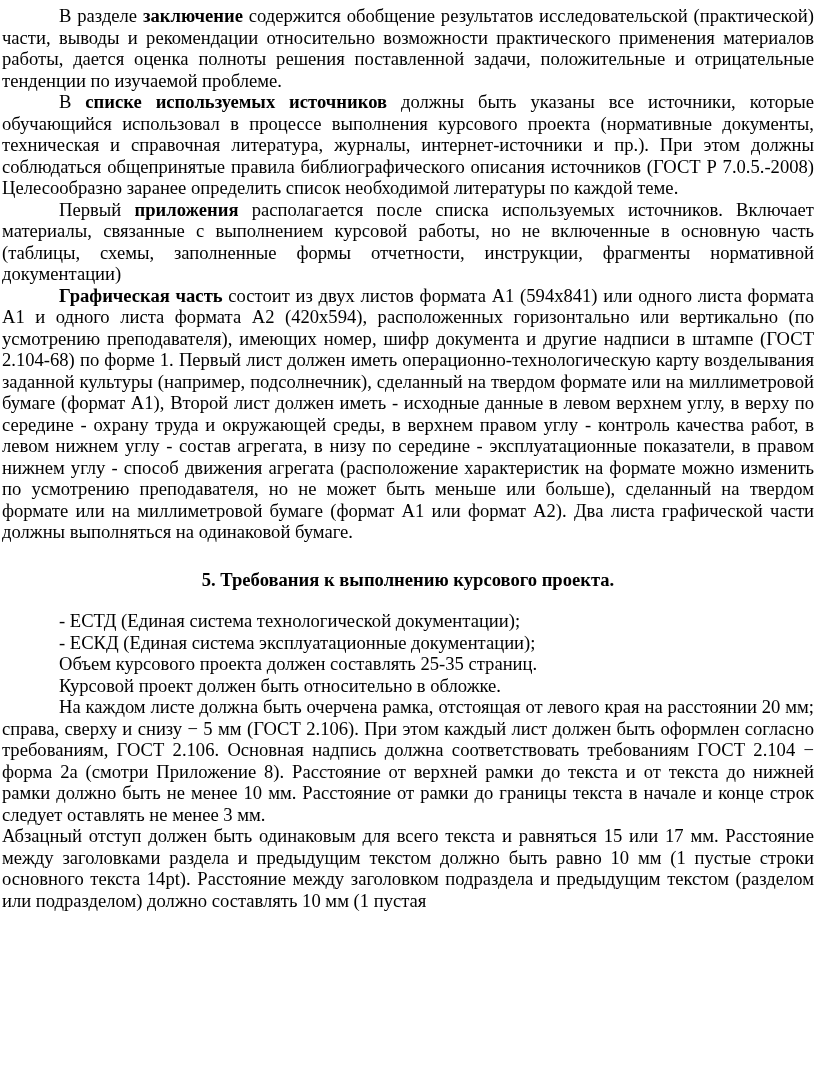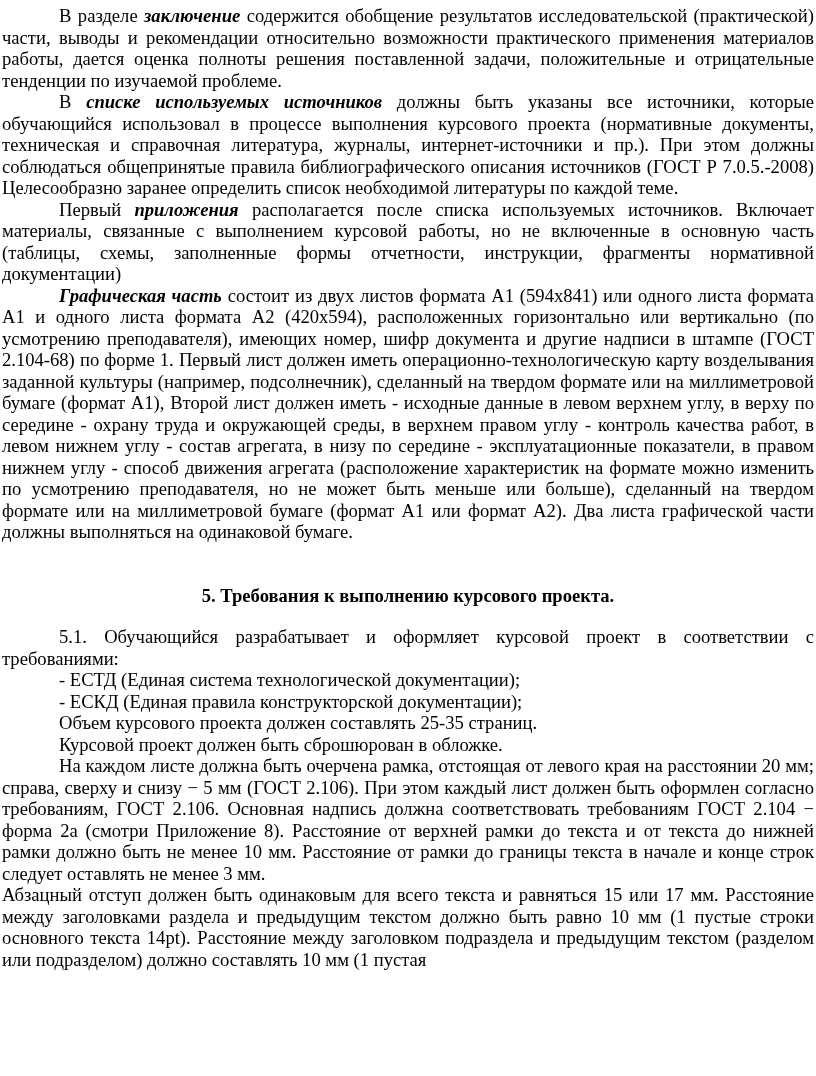--- a/index.html
+++ b/index.html
@@ -16,52 +16,51 @@
     color: #000000;
     padding: 5px 2px 0 2px;
     font-size: 18.6px;
     line-height: 21.5px;
   }
   .para {
     text-align: justify;
     margin: 0;
   }
   .indent { text-indent: 57px; }
-  .bi { font-weight: bold; font-style: italic; }
+  .bi { font-weight: bold; }
   .i  { }
   .heading {
     text-align: center;
     font-weight: bold;
-    margin: 42px 0 20px 0;
+    margin: 26px 0 20px 0;
   }
 </style>
 </head>
 <body>
 
 <div class="page">
 
   <p class="para indent"><span>В разделе </span><span class="bi">заключение</span><span> содержится обобщение результатов исследовательской (практической) части, выводы и рекомендации относительно возможности практического применения материалов работы, дается оценка полноты решения поставленной задачи, положительные и отрицательные тенденции по изучаемой проблеме.</span></p>
 
   <p class="para indent"><span>В </span><span class="bi">списке используемых источников</span><span> должны быть указаны все источники, которые обучающийся использовал в процессе выполнения курсового проекта (нормативные документы, техническая и справочная литература, журналы, интернет-источники и пр.). При этом должны соблюдаться общепринятые правила библиографического описания источников (ГОСТ Р 7.0.5.-2008) Целесообразно заранее определить список необходимой литературы по каждой теме.</span></p>
 
   <p class="para indent"><span>Первый </span><span class="bi">приложения</span><span> располагается после списка используемых источников. Включает материалы, связанные с выполнением курсовой работы, но не включенные в основную часть (таблицы, схемы, заполненные формы отчетности, инструкции, фрагменты нормативной документации)</span></p>
 
   <p class="para indent"><span class="bi">Графическая часть</span><span> состоит из двух листов формата А1 (594х841) или одного листа формата А1 и одного листа формата А2 (420х594), расположенных горизонтально или вертикально (по усмотрению преподавателя), имеющих номер, шифр документа и другие надписи в штампе (ГОСТ 2.104-68) по форме 1. </span><span class="i">Первый лист</span><span> должен иметь операционно-технологическую карту возделывания заданной культуры (например, подсолнечник), сделанный на твердом формате или на миллиметровой бумаге (формат А1), </span><span class="i">Второй лист</span><span> должен иметь - исходные данные в левом верхнем углу, в верху по середине - охрану труда и окружающей среды, в верхнем правом углу - контроль качества работ, в левом нижнем углу - состав агрегата, в низу по середине - эксплуатационные показатели, в правом нижнем углу - способ движения агрегата (расположение характеристик на формате можно изменить по усмотрению преподавателя, но не может быть меньше или больше), сделанный на твердом формате или на миллиметровой бумаге (формат А1 или формат А2). Два листа графической части должны выполняться на одинаковой бумаге.</span></p>
 
   <p class="para heading">5. Требования к выполнению курсового проекта.</p>
 
-  <p class="para indent"><span>5.1. Обучающийся разрабатывает и оформляет курсовой проект в соответствии с требованиями:</span></p>
 
   <p class="para indent"><span>- ЕСТД (Единая система технологической документации);</span></p>
 
-  <p class="para indent"><span>- ЕСКД (Единая правила конструкторской документации);</span></p>
+  <p class="para indent"><span>- ЕСКД (Единая система эксплуатационные документации);</span></p>
 
 
 
   <p class="para indent"><span>Объем курсового проекта должен составлять 25-35 страниц.</span></p>
 
-  <p class="para indent"><span>Курсовой проект должен быть сброшюрован в обложке.</span></p>
+  <p class="para indent"><span>Курсовой проект должен быть относительно в обложке.</span></p>
 
   <p class="para indent"><span>На каждом листе должна быть очерчена рамка, отстоящая от левого края на расстоянии 20 мм; справа, сверху и снизу − 5 мм (ГОСТ 2.106). При этом каждый лист должен быть оформлен согласно требованиям, ГОСТ 2.106. Основная надпись должна соответствовать требованиям ГОСТ 2.104 − форма 2а (смотри </span><span class="i">Приложение 8</span><span>). Расстояние от верхней рамки до текста и от текста до нижней рамки должно быть не менее 10 мм. Расстояние от рамки до границы текста в начале и конце строк следует оставлять не менее 3 мм.</span></p>
 
   <p class="para"><span>Абзацный отступ должен быть одинаковым для всего текста и равняться 15 или 17 мм. Расстояние между заголовками раздела и предыдущим текстом должно быть равно 10 мм (1 пустые строки основного текста 14pt). Расстояние между заголовком подраздела и предыдущим текстом (разделом или подразделом) должно составлять 10 мм (1 пустая</span></p>
 
 </div>
 
 </body></html>

